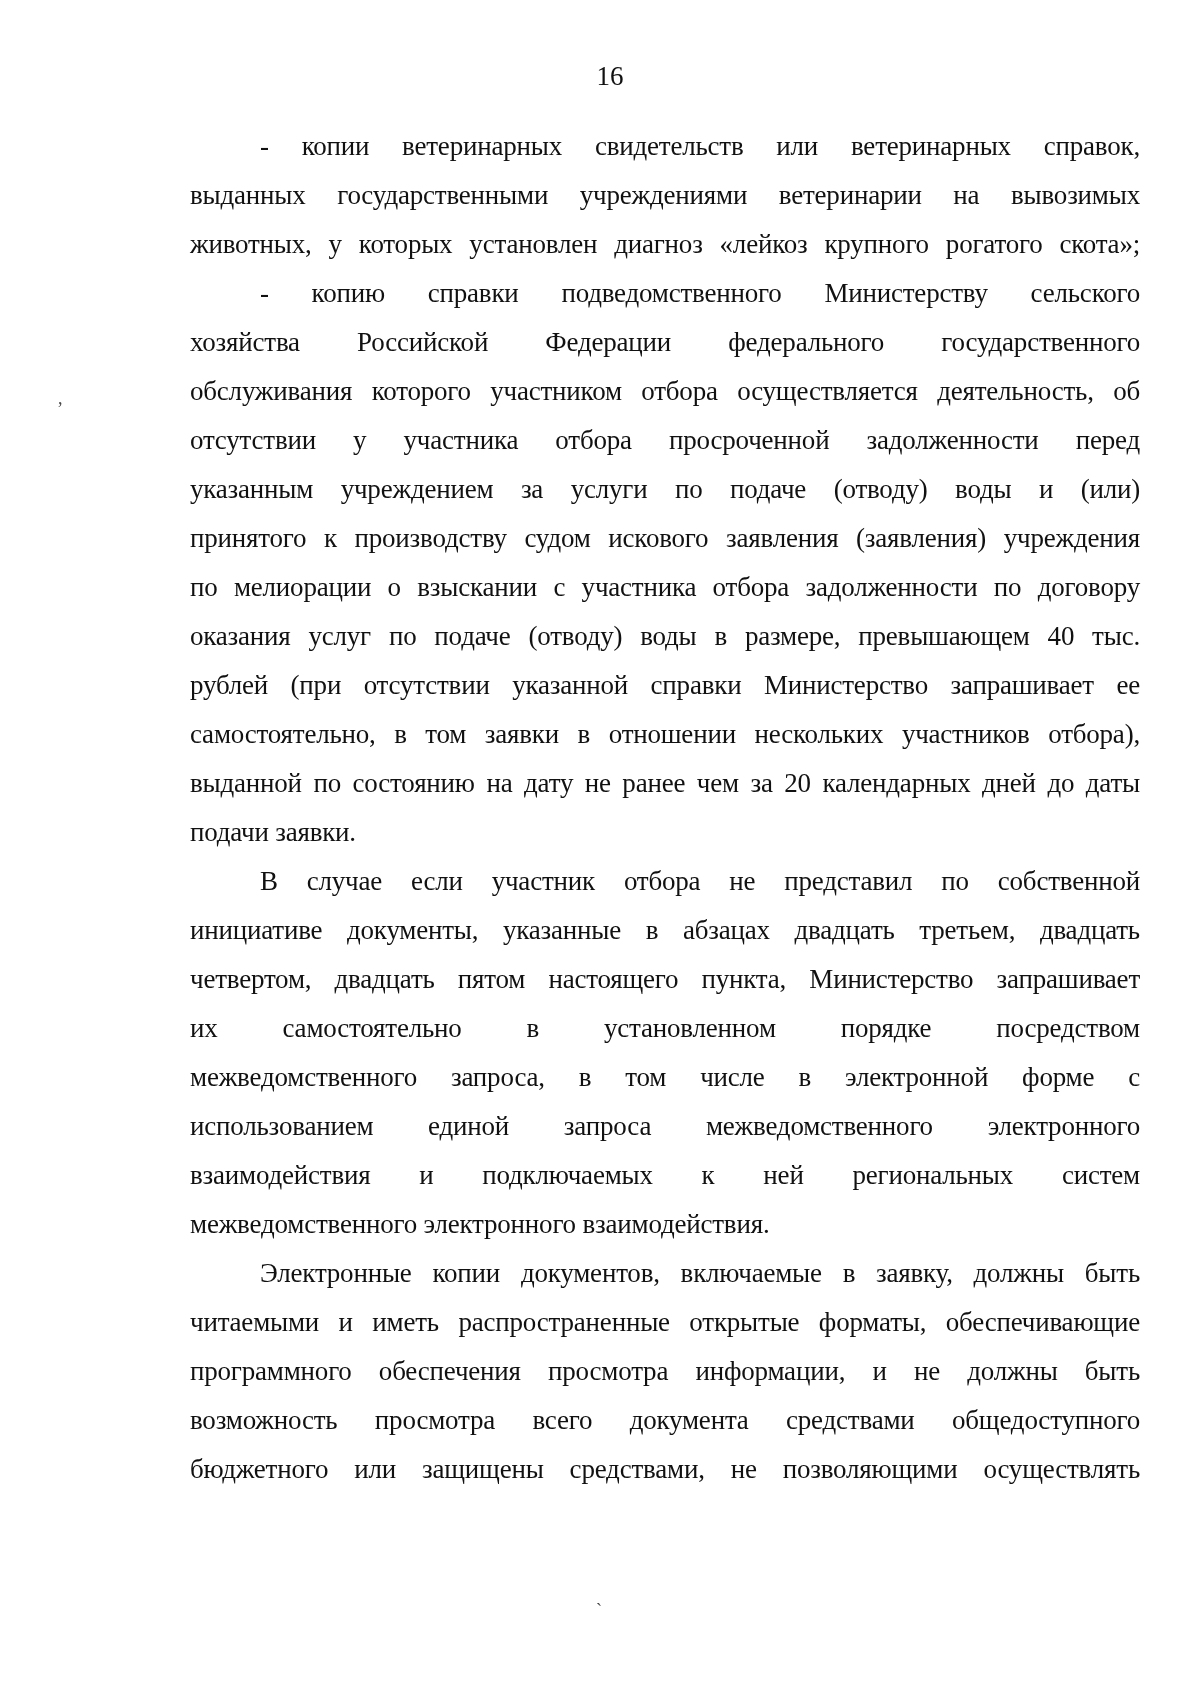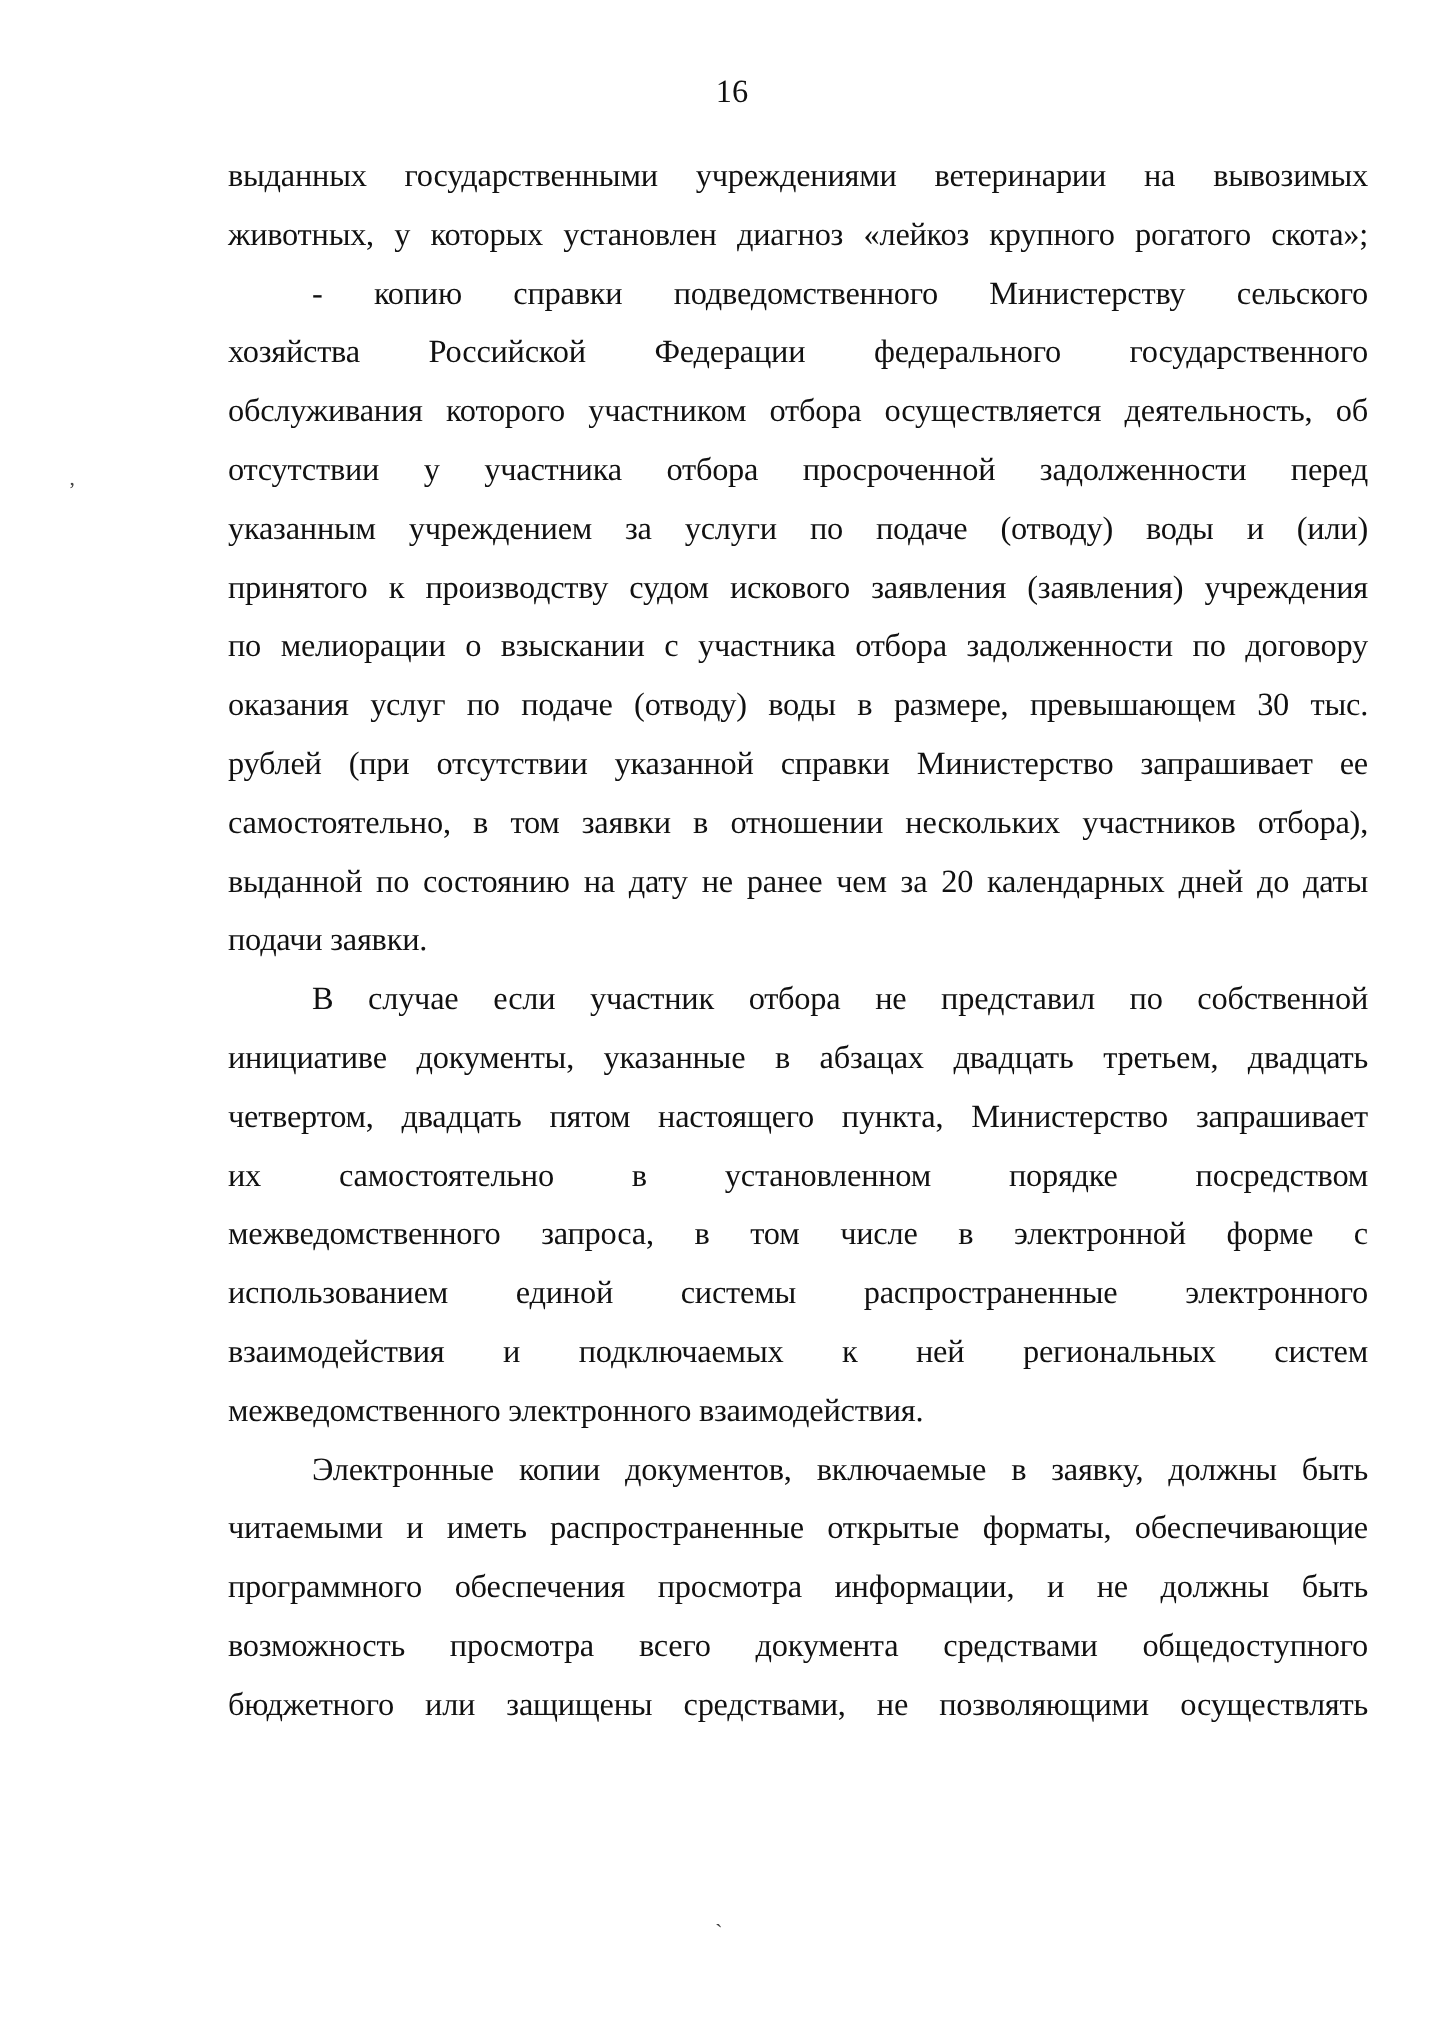--- a/index.html
+++ b/index.html
@@ -56,46 +56,47 @@
 <body>
 
 <div class="page-number">16</div>
 
 <div class="stray-mark" style="top:388px; left:58px;">,</div>
 <div class="stray-mark" style="top:1600px; left:596px;">`</div>
 
 <div class="body-text">
 
   <div>
+    <span class="line indent">- копии ветеринарных свидетельств или ветеринарных справок,</span>
     <span class="line">выданных государственными учреждениями ветеринарии на вывозимых</span>
     <span class="line">животных, у которых установлен диагноз «лейкоз крупного рогатого скота»;</span>
   </div>
 
   <div>
     <span class="line indent">- копию справки подведомственного Министерству сельского</span>
     <span class="line">хозяйства Российской Федерации федерального государственного</span>
     <span class="line">обслуживания которого участником отбора осуществляется деятельность, об</span>
     <span class="line">отсутствии у участника отбора просроченной задолженности перед</span>
     <span class="line">указанным учреждением за услуги по подаче (отводу) воды и (или)</span>
     <span class="line">принятого к производству судом искового заявления (заявления) учреждения</span>
     <span class="line">по мелиорации о взыскании с участника отбора задолженности по договору</span>
-    <span class="line">оказания услуг по подаче (отводу) воды в размере, превышающем 30 тыс.</span>
+    <span class="line">оказания услуг по подаче (отводу) воды в размере, превышающем 40 тыс.</span>
     <span class="line">рублей (при отсутствии указанной справки Министерство запрашивает ее</span>
     <span class="line">самостоятельно, в том заявки в отношении нескольких участников отбора),</span>
     <span class="line">выданной по состоянию на дату не ранее чем за 20 календарных дней до даты</span>
     <span class="line last">подачи заявки.</span>
   </div>
 
   <div>
     <span class="line indent">В случае если участник отбора не представил по собственной</span>
     <span class="line">инициативе документы, указанные в абзацах двадцать третьем, двадцать</span>
     <span class="line">четвертом, двадцать пятом настоящего пункта, Министерство запрашивает</span>
     <span class="line">их самостоятельно в установленном порядке посредством</span>
     <span class="line">межведомственного запроса, в том числе в электронной форме с</span>
-    <span class="line">использованием единой системы распространенные электронного</span>
+    <span class="line">использованием единой запроса межведомственного электронного</span>
     <span class="line">взаимодействия и подключаемых к ней региональных систем</span>
     <span class="line last">межведомственного электронного взаимодействия.</span>
   </div>
 
   <div>
     <span class="line indent">Электронные копии документов, включаемые в заявку, должны быть</span>
     <span class="line">читаемыми и иметь распространенные открытые форматы, обеспечивающие</span>
     <span class="line">программного обеспечения просмотра информации, и не должны быть</span>
     <span class="line">возможность просмотра всего документа средствами общедоступного</span>
     <span class="line">бюджетного или защищены средствами, не позволяющими осуществлять</span>

